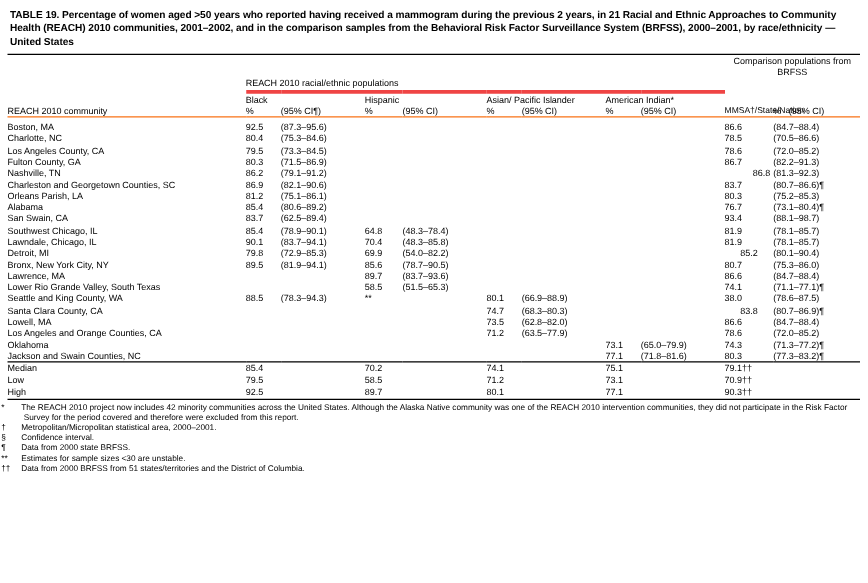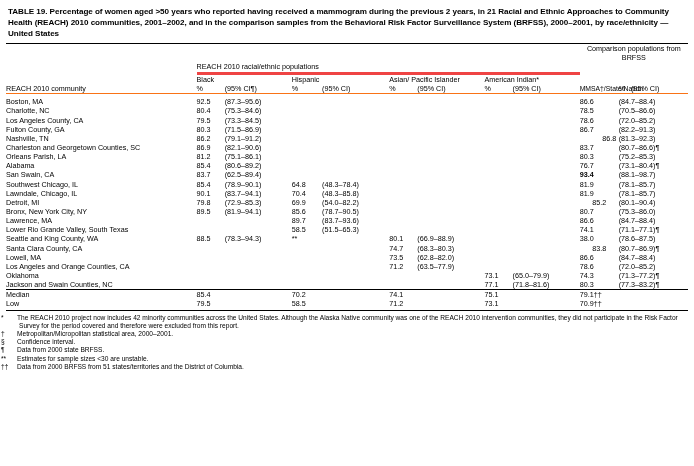--- a/index.html
+++ b/index.html
@@ -260,21 +260,21 @@
         <tr class="body-row">
           <td>San Swain, CA</td>
           <td>83.7</td>
           <td>(62.5–89.4)</td>
           <td></td>
           <td></td>
           <td></td>
           <td></td>
           <td></td>
           <td></td>
-          <td style="text-align: left; font-weight: bold;">93.4</td>
+          <td style="text-align: left;">93.4</td>
           <td>(88.1–98.7)</td>
         </tr>
         <tr class="body-row">
           <td>Southwest Chicago, IL</td>
           <td>85.4</td>
           <td>(78.9–90.1)</td>
           <td>64.8</td>
           <td>(48.3–78.4)</td>
           <td></td>
           <td></td>
@@ -443,20 +443,33 @@
           <td>Low</td>
           <td>79.5</td>
           <td></td>
           <td>58.5</td>
           <td></td>
           <td>71.2</td>
           <td></td>
           <td>73.1</td>
           <td></td>
           <td>70.9††</td>
+          <td></td>
+        </tr>
+        <tr class="body-row">
+          <td>High</td>
+          <td>92.5</td>
+          <td></td>
+          <td>89.7</td>
+          <td></td>
+          <td>80.1</td>
+          <td></td>
+          <td>77.1</td>
+          <td></td>
+          <td>90.3††</td>
           <td></td>
         </tr>
       </tbody>
   </table>
 
   <div class="rule" style="margin-top:1px;"></div>
 
   <div class="footnotes" id="footnotes">
       <div class="fn"><span class="mark">*</span><span>The REACH 2010 project now includes 42 minority communities across the United States. Although the Alaska Native community was one of the REACH 2010 intervention communities, they did not participate in the Risk Factor Survey for the period covered and therefore were excluded from this report.</span></div>
       <div class="fn"><span class="mark">†</span><span>Metropolitan/Micropolitan statistical area, 2000–2001.</span></div>

